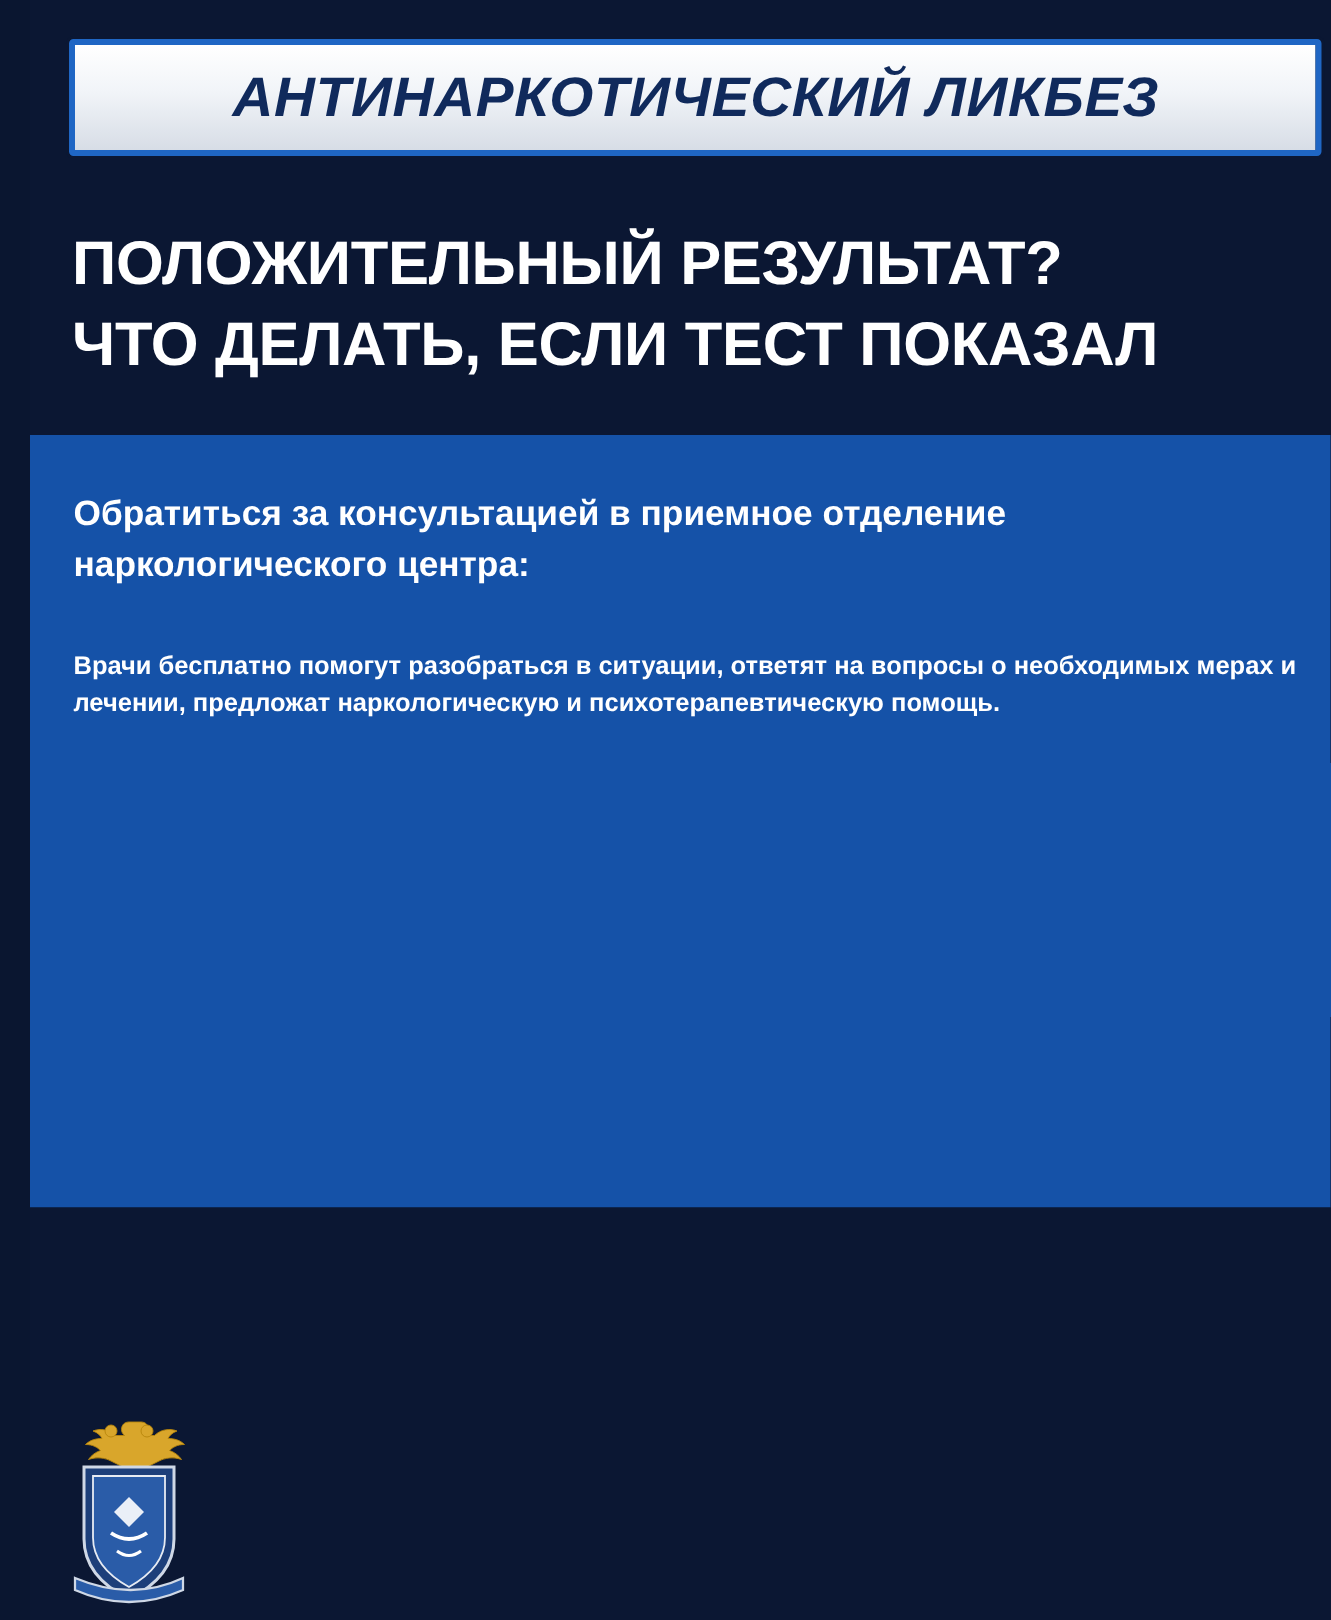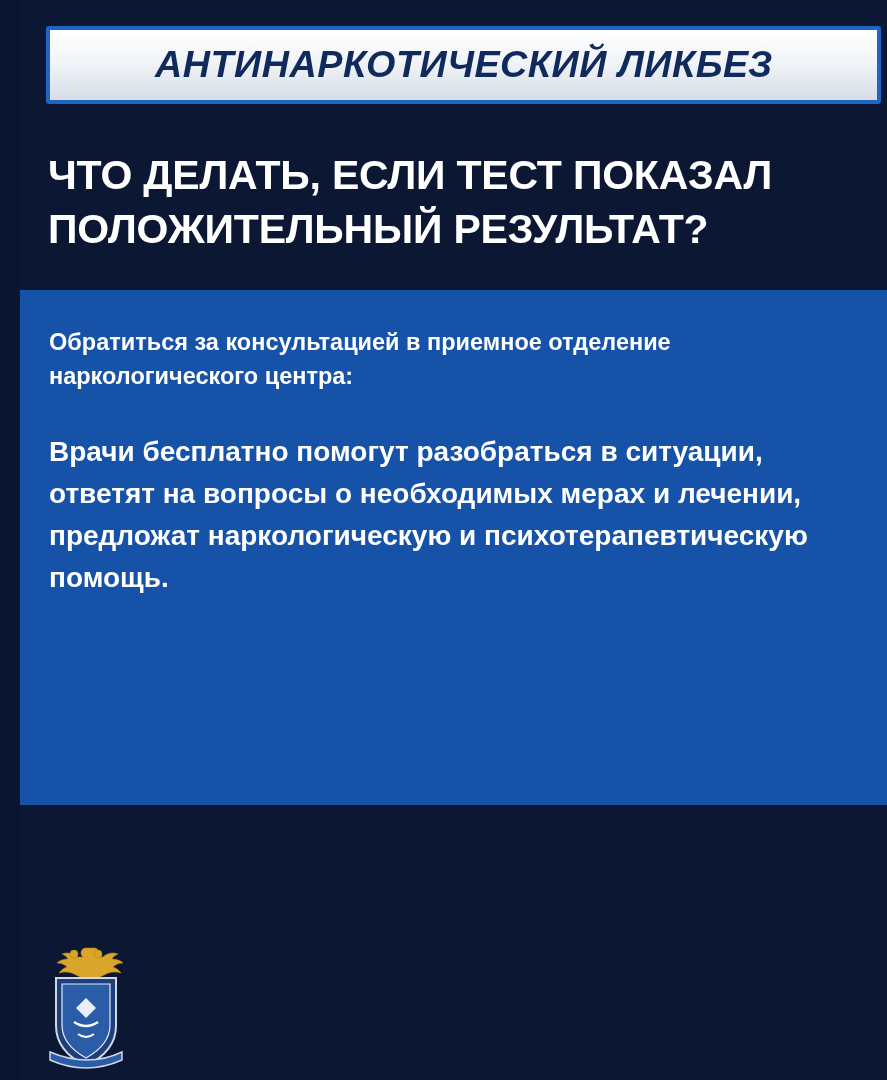--- a/index.html
+++ b/index.html
@@ -88,21 +88,21 @@
     font-size: 23.5px;
     line-height: 1.42;
     margin: 0;
   }
   .para-note {
     font-size: 19.5px;
     line-height: 1.5;
     margin: 40px 0 0 0;
   }
   .para-body {
-    font-size: 28px;
+    font-size: 17px;
     line-height: 1.5;
     margin: 38px 0 0 0;
   }
 
   
   .footer {
     flex: 1 1 auto;
     background: #0b1733;
     position: relative;
   }
@@ -120,22 +120,22 @@
 
 <div class="poster">
 
   <div class="header-band">
     <div class="header-plate">
       <div class="header-plate-title">АНТИНАРКОТИЧЕСКИЙ ЛИКБЕЗ</div>
     </div>
   </div>
 
   <div class="title-block">
+    <div class="title-line">ПОЛОЖИТЕЛЬНЫЙ РЕЗУЛЬТАТ?</div>
     <div class="title-line">ЧТО ДЕЛАТЬ, ЕСЛИ ТЕСТ ПОКАЗАЛ</div>
-    <div class="title-line">ПОЛОЖИТЕЛЬНЫЙ РЕЗУЛЬТАТ?</div>
   </div>
 
   <div class="content-panel">
     <p class="para para-lead">Обратиться за консультацией в приемное отделение наркологического центра:</p>
     <p class="para para-body">Врачи бесплатно помогут разобраться в ситуации, ответят на вопросы о необходимых мерах и лечении, предложат наркологическую и психотерапевтическую помощь.</p>
   </div>
 
   <div class="footer">
     <div class="emblem">
       <svg viewBox="0 0 84 128" width="84" height="128" xmlns="http://www.w3.org/2000/svg">

